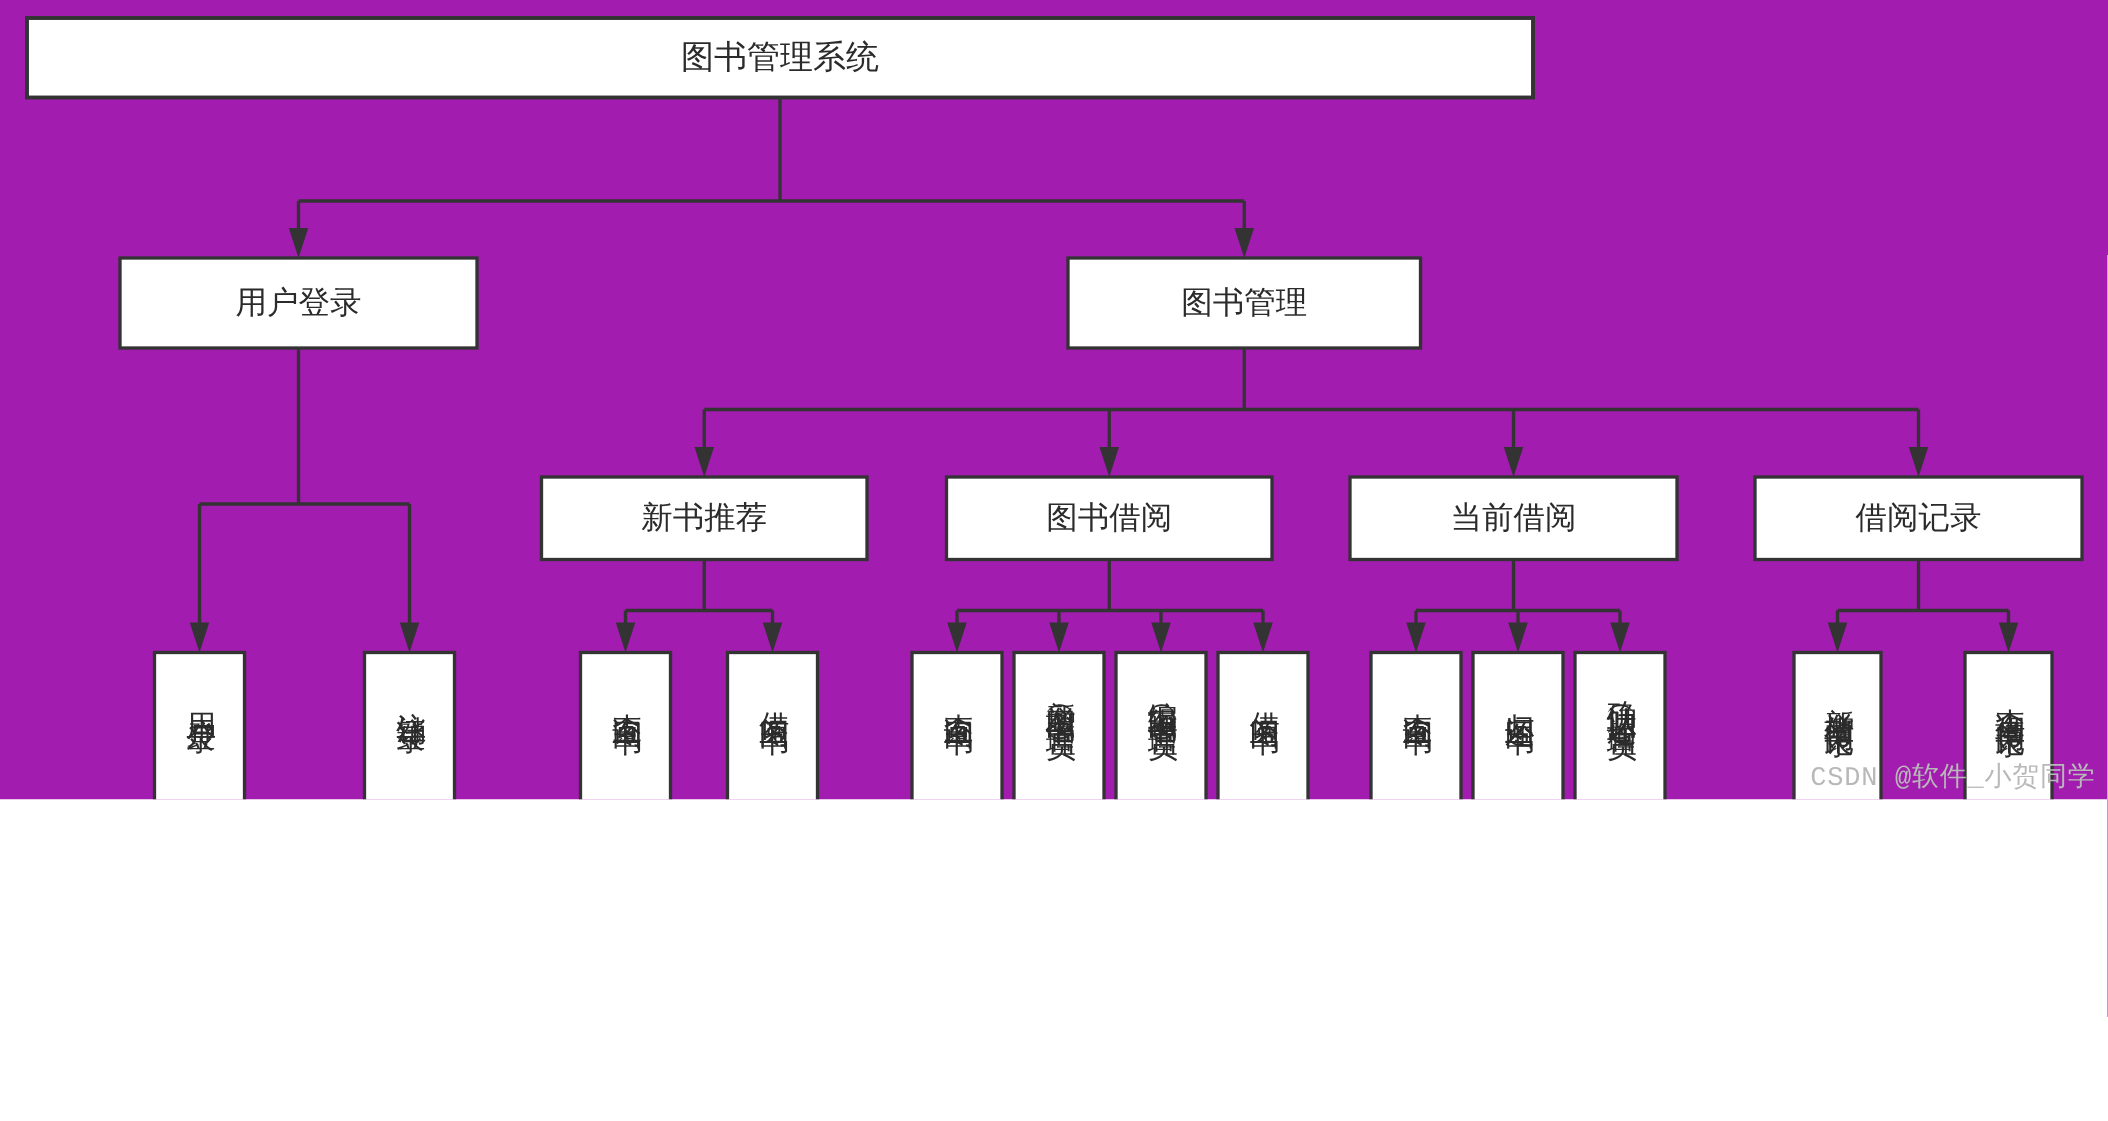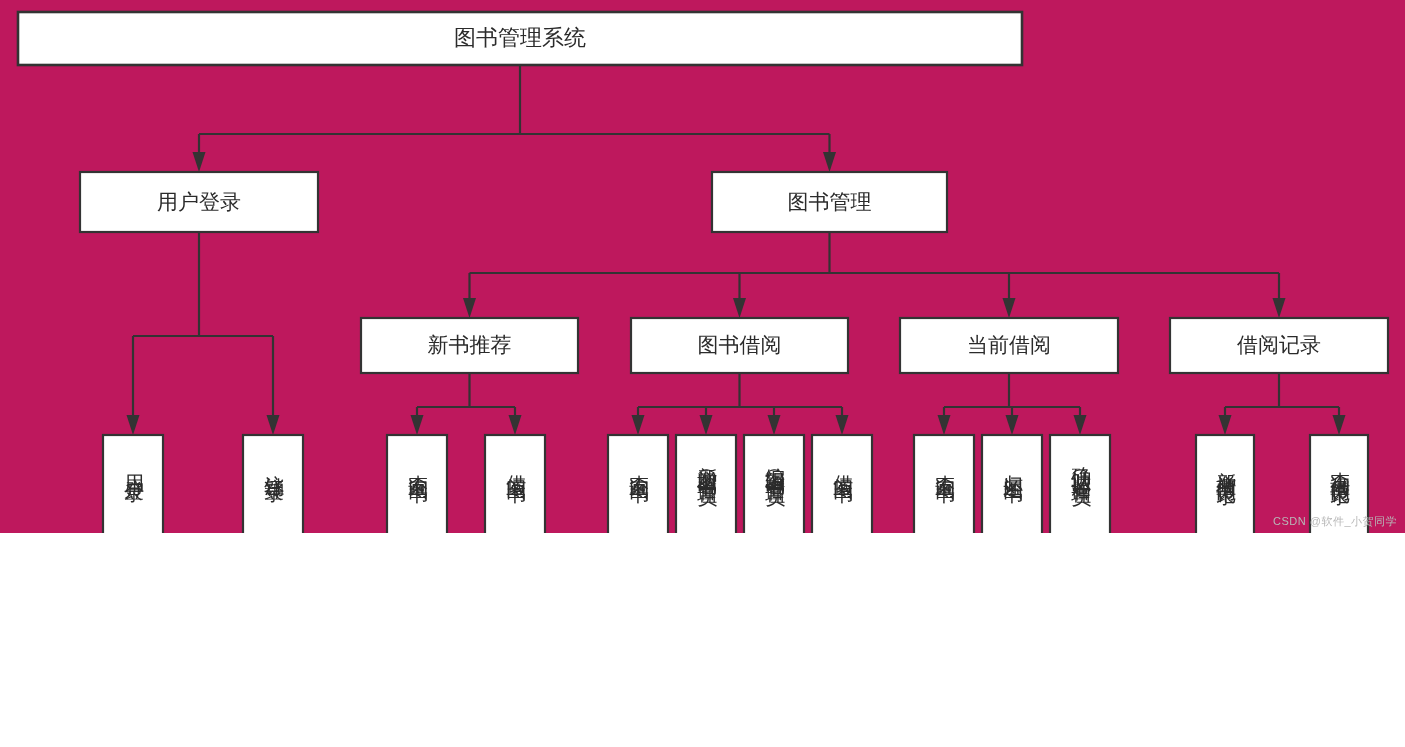--- a/index.html
+++ b/index.html
@@ -8,21 +8,21 @@
     padding: 0;
     background: #ffffff;
   }
   body {
     font-family: "Liberation Sans", "DejaVu Sans", sans-serif;
   }
   #diagram-root {
     position: relative;
     width: 1405px;
     height: 533px;
-    background: #be185d;
+    background: #a21caf;
     overflow: hidden;
   }
   svg.diagram-canvas {
     position: absolute;
     left: 0;
     top: 0;
     width: 1405px;
     height: 747px;
   }
   .node-box {
@@ -58,22 +58,22 @@
   .node-label.vertical-label {
     font-size: 20px;
     writing-mode: vertical-rl;
     text-orientation: upright;
     letter-spacing: 3px;
   }
   .watermark {
     position: absolute;
     right: 8px;
     bottom: 4px;
-    font-family: Liberation Sans, sans-serif;
-    font-size: 11px;
+    font-family: Liberation Mono, monospace;
+    font-size: 18px;
     color: #b8b8b8;
     letter-spacing: 0.5px;
     user-select: none;
     pointer-events: none;
     white-space: nowrap;
   }
 </style>
 </head>
 <body>
 

